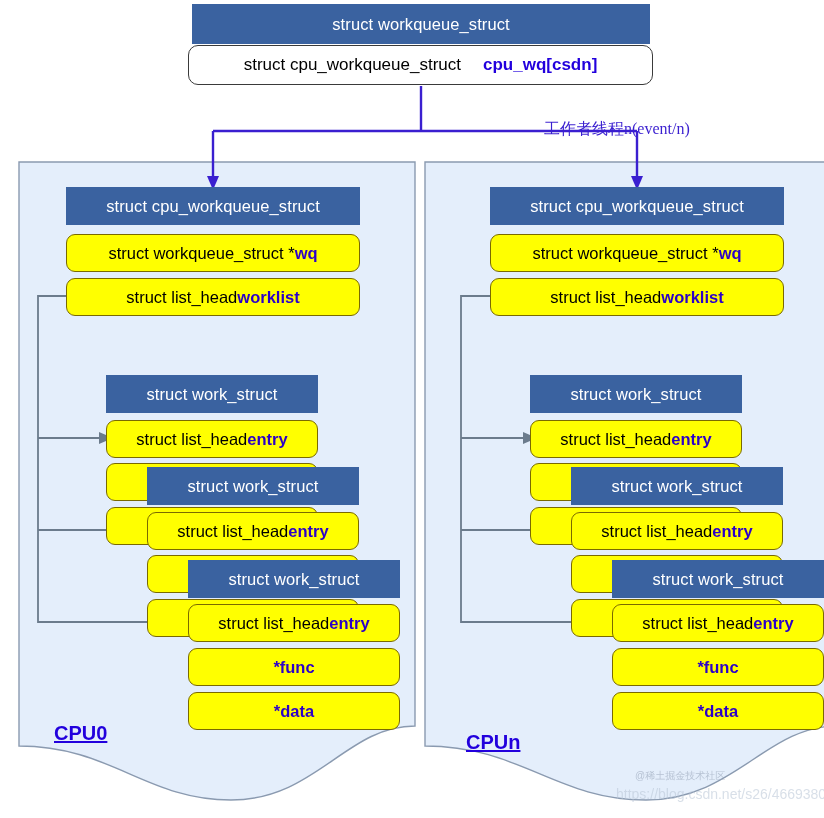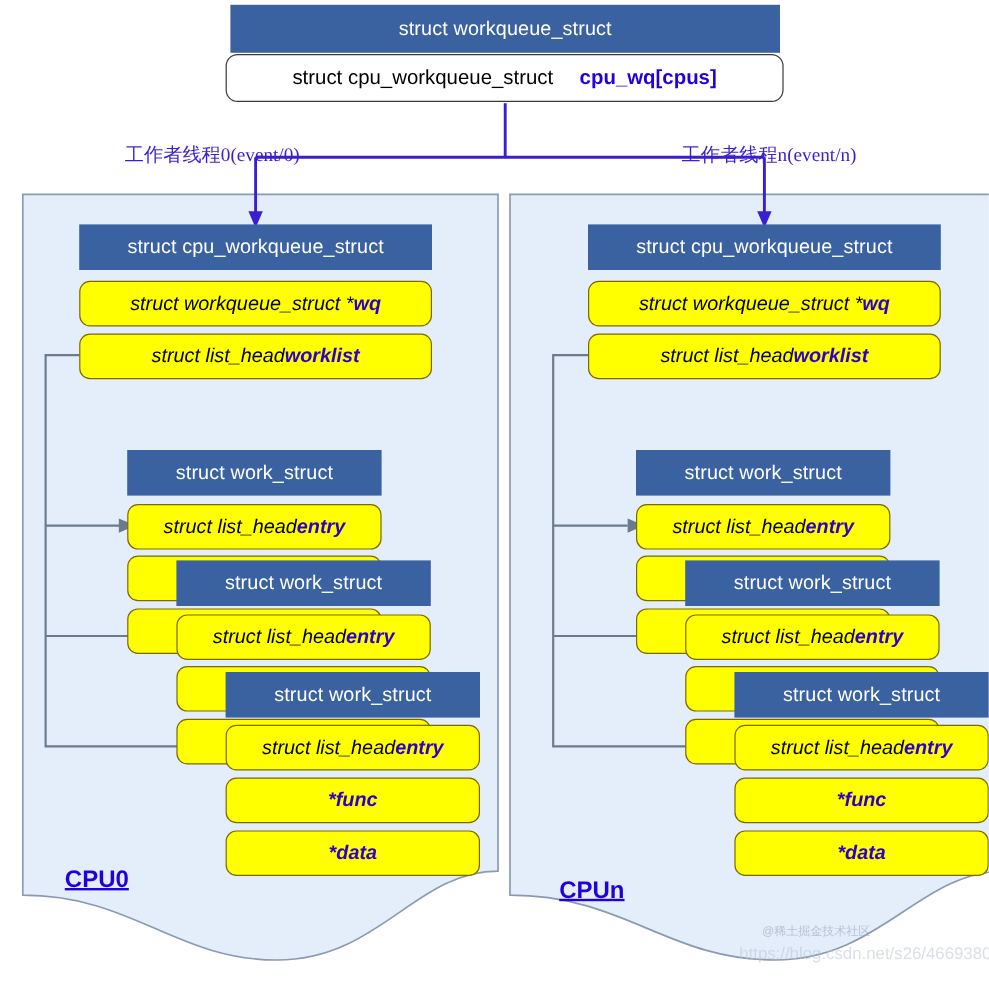--- a/index.html
+++ b/index.html
@@ -16,42 +16,41 @@
     white-space:nowrap;
   }
   .blue-hdr{
     background:#3a62a0;color:#ffffff;
     font-size:16.5px;letter-spacing:.1px;
   }
   .yellow{
     background:#ffff00;color:#000000;
     border:1px solid #7a6a00;border-radius:9px;
     font-size:16.5px;
-    font-style:italic;
   }
   .yellow b{color:#2c00c8;font-weight:bold;}
   .white-row{
     background:#ffffff;color:#000000;
     border:1px solid #3a3a3a;border-radius:10px;
     font-size:17px;
   }
   .white-row b{color:#2200dd;font-weight:bold;}
 
   
   #top-blue{left:176px;top:4px;width:458px;height:40px;}
   #top-white{left:172px;top:45px;width:465px;height:40px;}
 
   
   .thread-label{
     position:absolute;color:#3a1fd0;font-size:16px;
     font-family:"Liberation Serif","DejaVu Serif",serif;
     white-space:nowrap;
   }
   #lbl-left{left:88px;top:119px;}
-  #lbl-right{left:528px;top:119px;margin-left:24px;}
+  #lbl-right{left:528px;top:119px;}
 
   
   .cpu-panel{
     position:absolute;
     background:#e4eefb;
     border:1px solid #8a9ab0;
     border-bottom:none;
   }
   #panel-left{left:3px;top:162px;width:396px;height:614px;}
   #panel-right{left:409px;top:162px;width:412px;height:614px;}
@@ -108,40 +107,39 @@
     <path d="M409,162 L821,162 L821,726
              C 750,726 718,800 630,800
              C 540,800 505,746 409,746 Z" fill="none" stroke="#8a9ab0" stroke-width="1.4"></path>
   </svg>
 
   <div class="box blue-hdr" id="top-blue">struct workqueue_struct</div>
 
   <div class="box white-row" id="top-white">
     <span>struct cpu_workqueue_struct</span>
     <span style="display:inline-block;width:22px"></span>
-    <b>cpu_wq[cpus]</b>
+    <b>cpu_wq[csdn]</b>
   </div>
 
   <svg width="824" height="818">
     <g stroke="#3a1fd0" stroke-width="2.4" fill="none">
 
       <line x1="405" y1="86" x2="405" y2="131"></line>
 
       <line x1="197" y1="131" x2="621" y2="131"></line>
 
       <line x1="197" y1="131" x2="197" y2="178"></line>
 
       <line x1="621" y1="131" x2="621" y2="178"></line>
     </g>
 
     <polygon points="197,190 191,176 203,176" fill="#3a1fd0"></polygon>
     <polygon points="621,190 615,176 627,176" fill="#3a1fd0"></polygon>
   </svg>
 
-  <div class="thread-label" id="lbl-left">工作者线程0(event/0)</div>
   <div class="thread-label" id="lbl-right">工作者线程n(event/n)</div>
 
   <svg width="824" height="818">
     <g stroke="#6b7b8c" stroke-width="1.8" fill="none">
       <path d="M50,296 L22,296 L22,622 L143,622"></path>
       <path d="M22,438 L84,438"></path>
       <path d="M22,530 L126,530"></path>
     </g>
     <polygon points="97,438 83,432 83,444" fill="#6b7b8c"></polygon>
     <polygon points="139,530 125,524 125,536" fill="#6b7b8c"></polygon>

